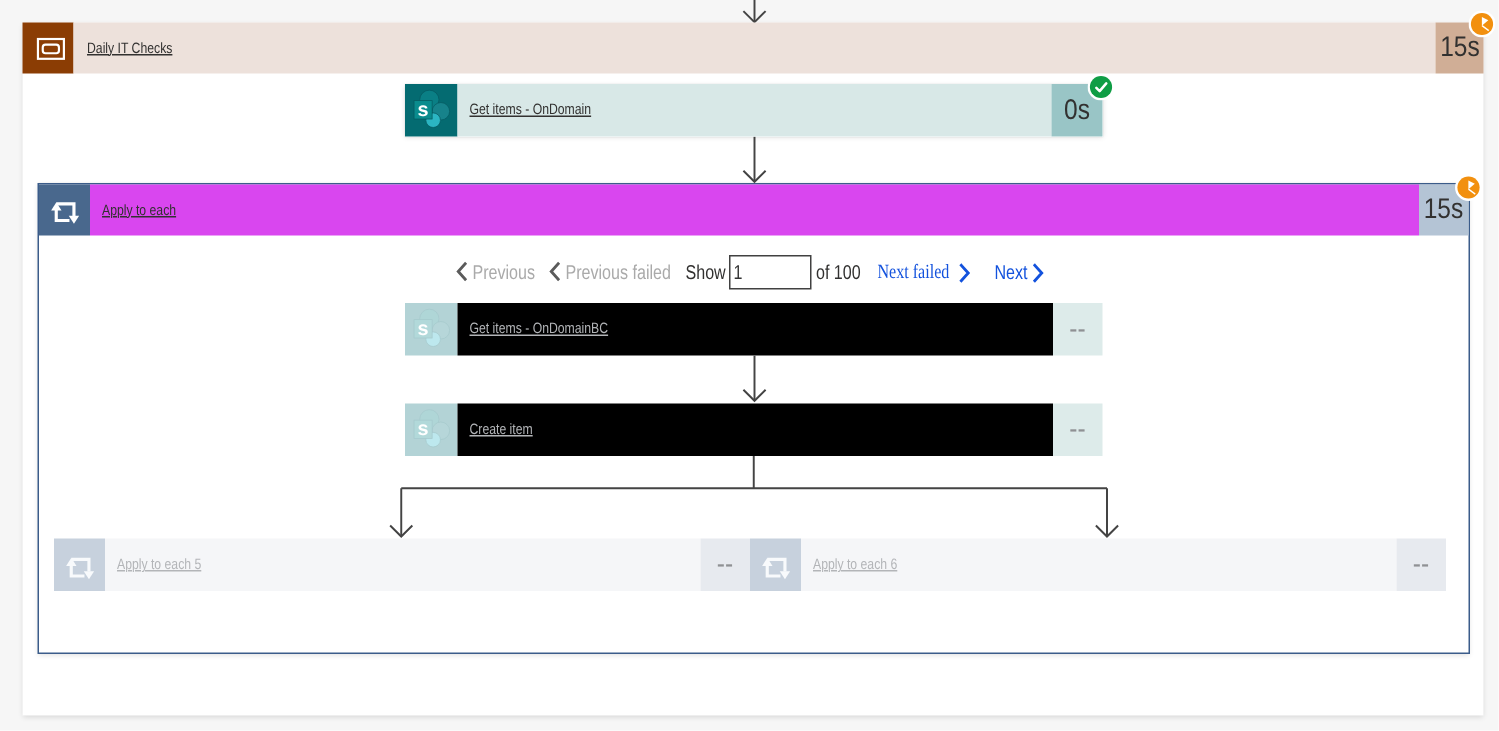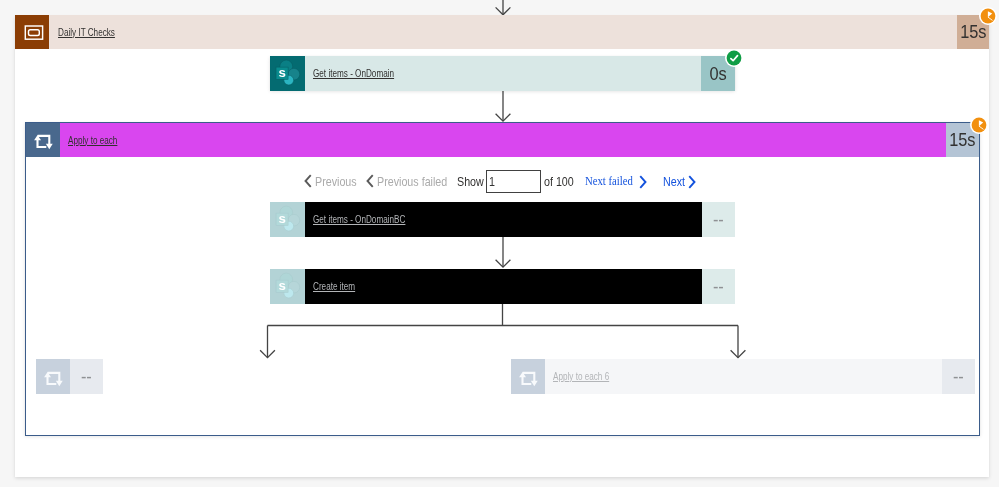--- a/index.html
+++ b/index.html
@@ -47,21 +47,21 @@
   .card.dim .ttl { color:#b3b5b8; }
   .card.dim .dur { color:#8f9194; }
 
   .c-sp-1 { left:270px; top:202px; width:465px; height:35px; }
   .c-sp-2 { left:270px; top:269px; width:465px; height:35px; }
   .c-sp-1 .ic, .c-sp-2 .ic { width:35px; background:#b3d3d6; }
   .c-sp-1 .ttl, .c-sp-2 .ttl { background:#000000; }
   .c-sp-1 .dur, .c-sp-2 .dur { width:33px; background:#ddebea; }
 
   .c-ate-1 { left:36px; top:359px; width:464px; height:35px; }
-  .c-ate-2 { left:511px; top:359px; width:464px; height:35px; }
+  .c-ate-2 { left:500px; top:359px; width:464px; height:35px; }
   .c-ate-1 .ic, .c-ate-2 .ic { width:34px; background:#c7d1dd; }
   .c-ate-1 .ttl, .c-ate-2 .ttl { background:#f5f6f8; }
   .c-ate-1 .dur, .c-ate-2 .dur { width:33px; background:#e7eaef; }
 
   .badge { position:absolute; }
 
   #pager { position:absolute; left:0; top:0; width:999px; height:487px;
            font-size:13.4px; pointer-events:none; }
   #pager > * { pointer-events:auto; }
   #pager .lnk { position:absolute; display:flex; align-items:center; color:#1352dd; cursor:pointer; height:18px; }
@@ -252,20 +252,23 @@
   </div>
   <div class="card dim c-ate-1">
     <div class="ic">
         <svg width="34" height="34" viewBox="0.8 1 34 34">
           <path d="M12.3 17.5 L12.3 25 L21.1 25" fill="none" stroke="#f8fafc" stroke-width="2.1"></path>
           <path d="M12.4 13.9 L24.1 13.9 L24.1 22.0" fill="none" stroke="#f8fafc" stroke-width="2.1"></path>
           <path d="M8.9 18.3 L12.35 12.9 L15.8 18.3 Z" fill="#f8fafc"></path>
           <path d="M20.65 21.8 L24.1 27.2 L27.55 21.8 Z" fill="#f8fafc"></path>
         </svg>
       </div>
+    <div class="ttl">
+        <span>Apply to each 5</span>
+      </div>
     <div class="dur">
         <span>--</span>
       </div>
   </div>
   <div class="card dim c-ate-2">
     <div class="ic">
         <svg width="34" height="34" viewBox="0.8 1 34 34">
           <path d="M12.3 17.5 L12.3 25 L21.1 25" fill="none" stroke="#f8fafc" stroke-width="2.1"></path>
           <path d="M12.4 13.9 L24.1 13.9 L24.1 22.0" fill="none" stroke="#f8fafc" stroke-width="2.1"></path>
           <path d="M8.9 18.3 L12.35 12.9 L15.8 18.3 Z" fill="#f8fafc"></path>

